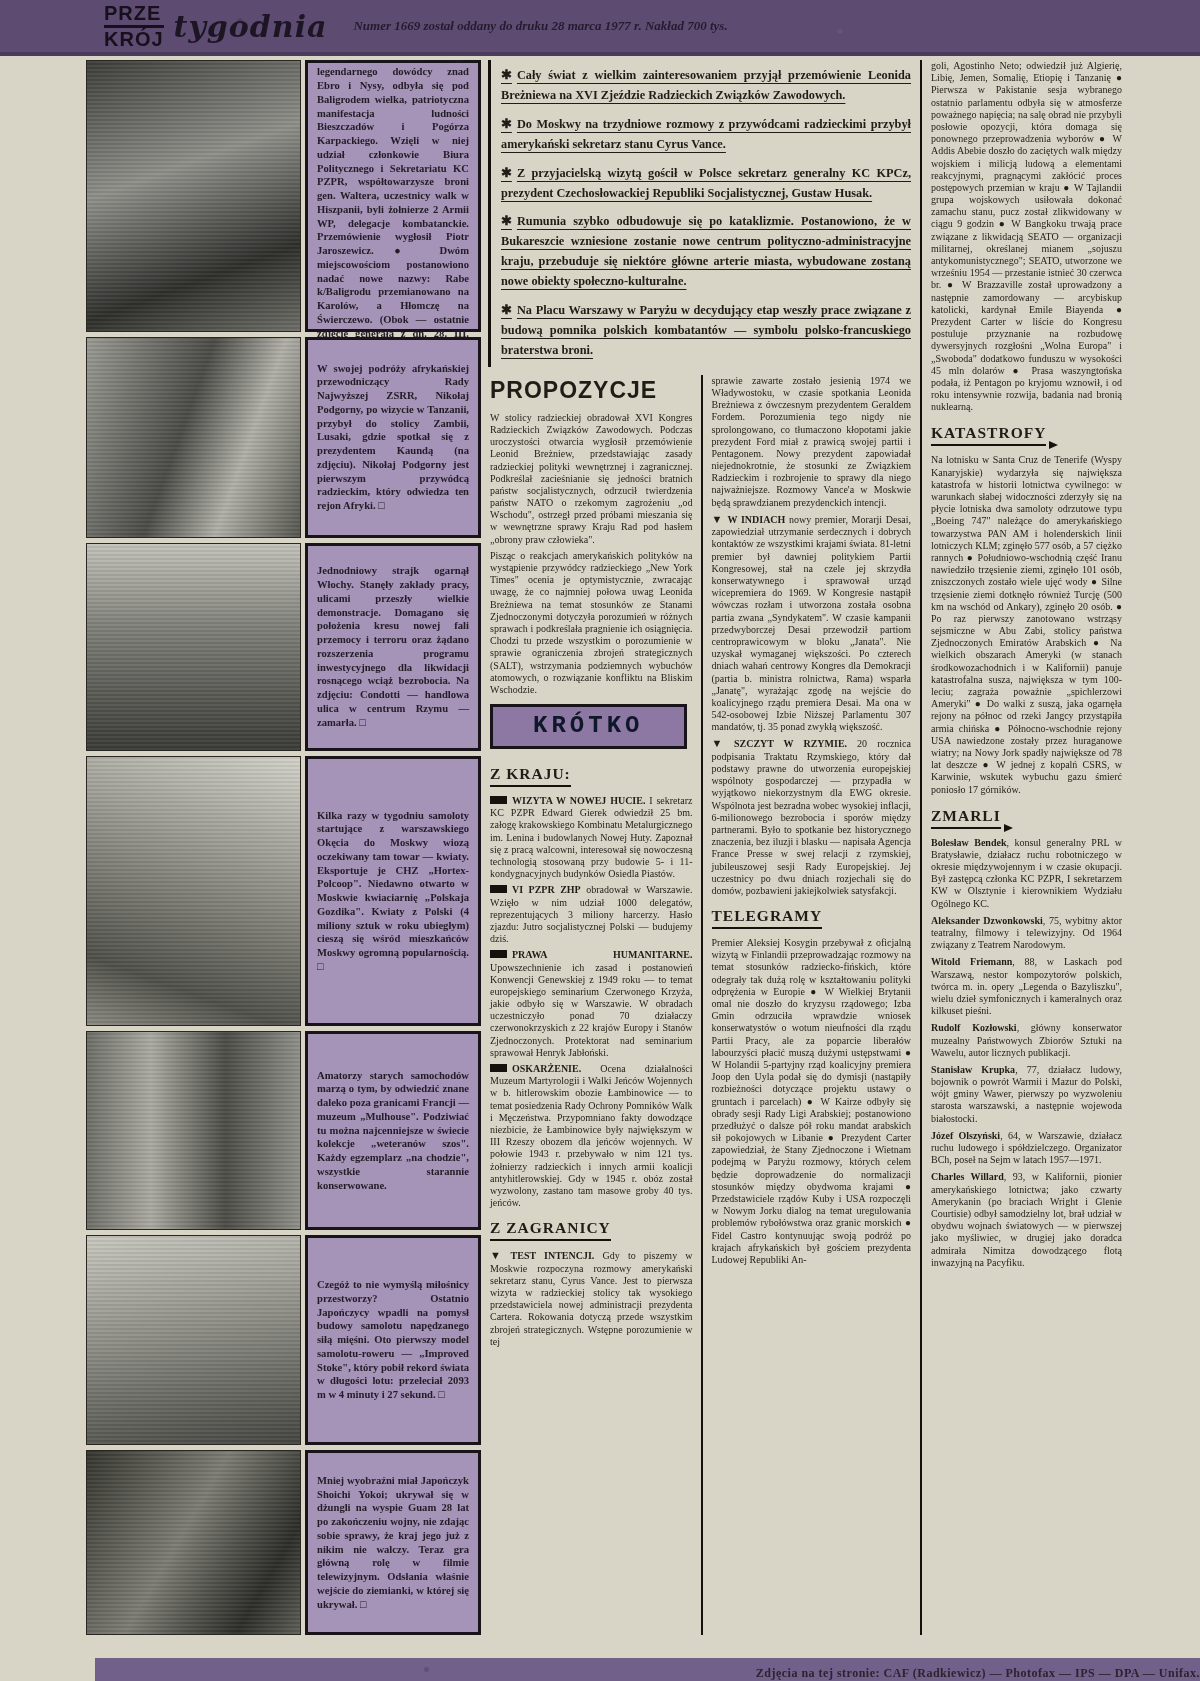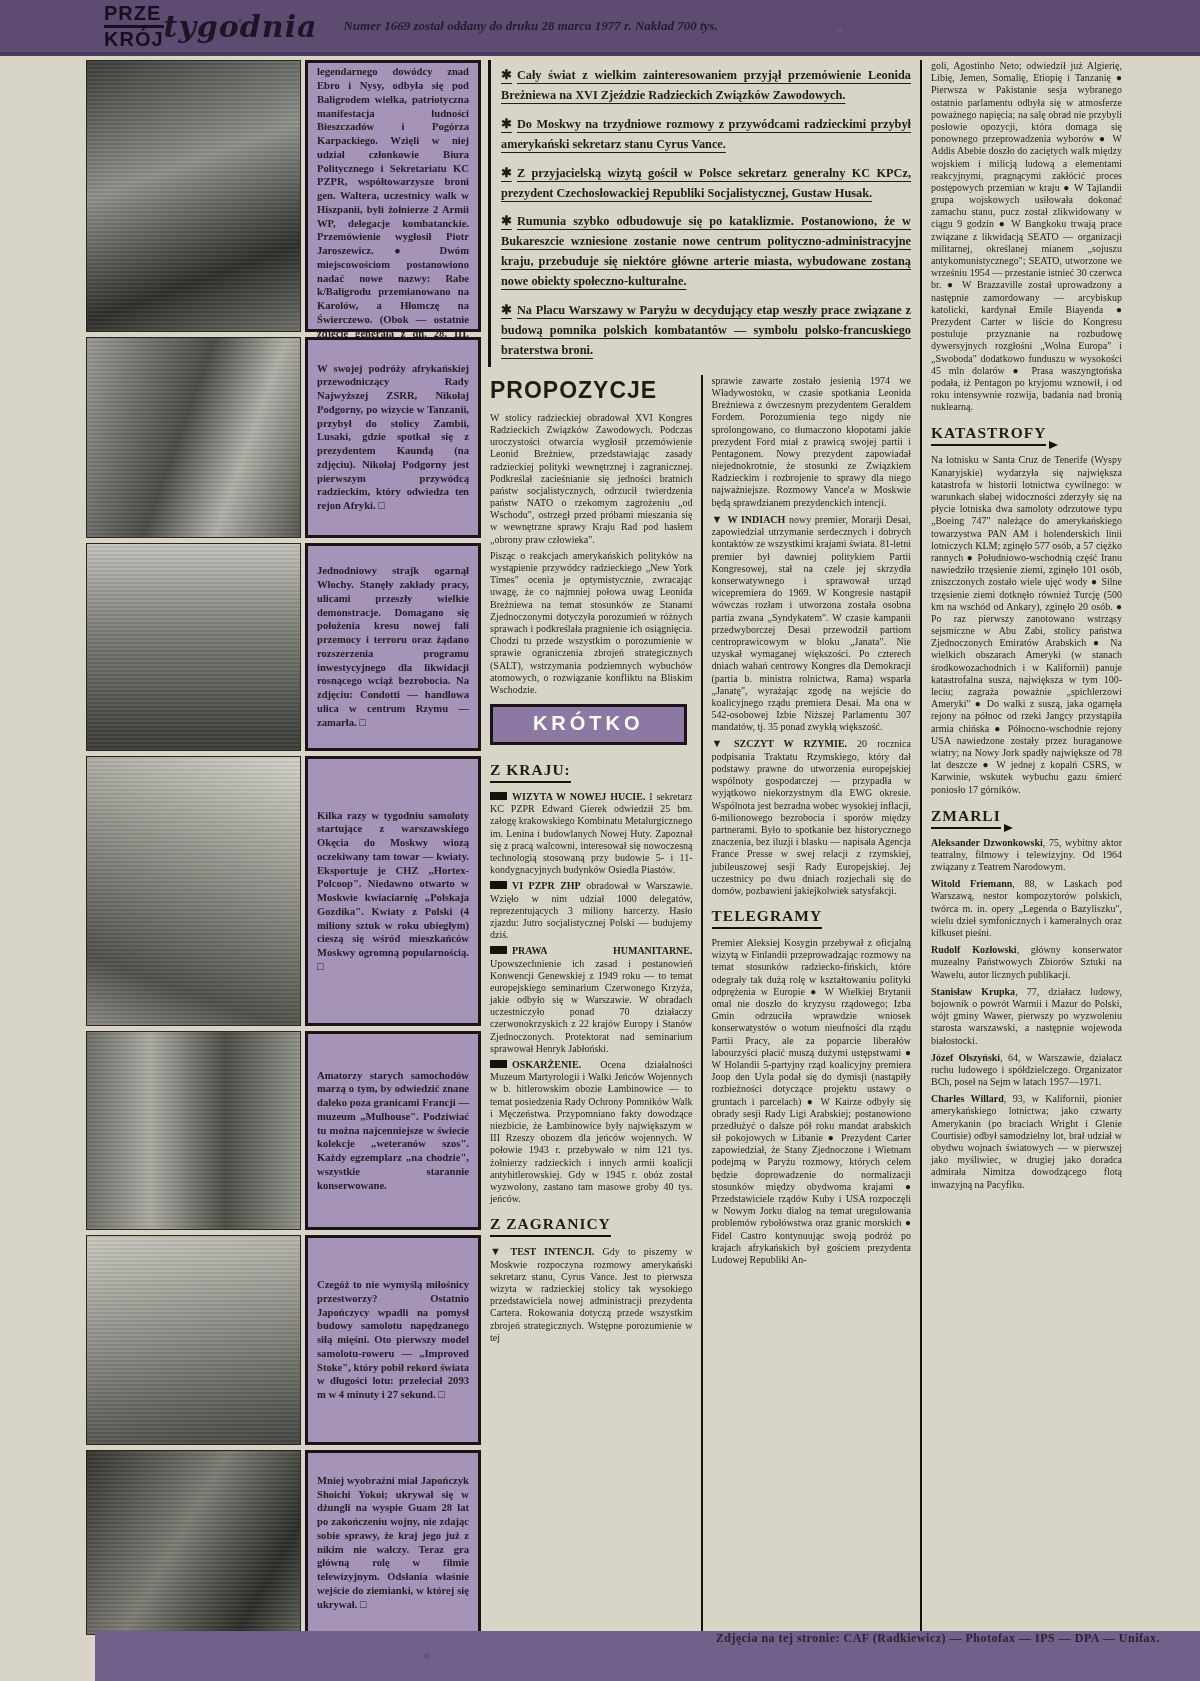--- a/index.html
+++ b/index.html
@@ -13,21 +13,21 @@
   }
   
   .masthead{
     height:56px;background:#5e4b72;
     background-image:radial-gradient(circle at 20% 40%, rgba(0,0,0,.18) 0 2px, transparent 3px),
                      radial-gradient(circle at 70% 60%, rgba(255,255,255,.05) 0 2px, transparent 3px);
     display:flex;align-items:center;gap:26px;
     padding-left:104px;box-sizing:border-box;
     border-bottom:4px solid #4a3a5b;
   }
-  .logo{display:flex;align-items:center;}
+  .logo{display:flex;align-items:center;gap:10px;}
   .logo-stack{display:flex;flex-direction:column;line-height:1;color:#16101c;font-family:"Liberation Sans","DejaVu Sans",sans-serif;font-weight:bold;}
   .logo-stack span{font-size:20px;letter-spacing:1px;}
   .logo-stack .bar{height:3px;background:#16101c;margin:1.5px 0;}
   .logo-script{font-family:"DejaVu Serif","Liberation Serif",serif;font-style:italic;font-weight:bold;font-size:30px;color:#1c1524;letter-spacing:1px;}
   .print-note{font-style:italic;font-weight:bold;font-size:13px;color:#241c2e;max-width:420px;line-height:1.3;}
   
   .content{
     position:absolute;left:86px;top:60px;right:78px;bottom:46px;
     display:flex;gap:7px;overflow:hidden;
   }
@@ -58,37 +58,37 @@
   .headline{font-weight:bold;font-size:12.3px;line-height:1.62;text-align:justify;margin:0 0 7px 0;
     text-decoration:underline;text-underline-offset:4px;text-decoration-thickness:1.4px;}
   .headline .star{font-size:13px;padding-right:5px;}
   .center-two{display:flex;flex:1;overflow:hidden;margin-top:8px;}
   .ccol{width:50%;box-sizing:border-box;padding:0 8px 0 2px;overflow:hidden;}
   .ccol.right{border-left:2px solid #15120e;padding-left:9px;padding-right:2px;}
   .ccol p{margin:0 0 4px 0;font-size:10px;line-height:1.22;text-align:justify;}
   .ccol p .lead{font-weight:bold;}
   .sect-title-sans{font-family:"Liberation Sans","DejaVu Sans",sans-serif;font-weight:bold;font-size:23px;text-align:left;letter-spacing:1px;margin:2px 0 8px 0;}
   .krotko-banner{background:#8d77a3;border:3px solid #191419;margin:8px 6px 10px 0;padding:5px 0 7px 0;text-align:center;}
-  .krotko-banner span{font-family:Liberation Sans, sans-serif;font-weight:bold;font-size:20px;letter-spacing:4px;color:#ffffff;}
+  .krotko-banner span{font-family:Liberation Mono, monospace;font-weight:bold;font-size:24px;letter-spacing:4px;color:#0f172a;}
   .sect-head{font-weight:bold;font-size:15.5px;letter-spacing:1px;display:inline-block;border-bottom:2.5px solid #15120e;padding-bottom:2px;margin:6px 16px 8px 0;}
   .sect-head-arrow{position:relative;}
   .sect-head-arrow::after{content:"";position:absolute;right:-12px;bottom:-5px;border-left:9px solid #15120e;border-top:4px solid transparent;border-bottom:4px solid transparent;}
   .marker-sq{display:inline-block;background:#15120e;width:17px;height:8px;margin-right:5px;}
   .marker-tri{font-size:11px;padding-right:4px;}
   
   .right-col{flex:1;border-left:2px solid #15120e;padding-left:9px;overflow:hidden;}
   .right-col p{margin:0 0 5px 0;font-size:10px;line-height:1.22;text-align:justify;}
   .right-col .name{font-weight:bold;}
   
   .footband{
-    position:absolute;left:95px;right:0;bottom:0;height:50px;
+    position:absolute;left:95px;right:0;bottom:0;height:23px;
     background:#70608a;
     background-image:radial-gradient(circle at 30% 50%, rgba(0,0,0,.15) 0 2px, transparent 3px);
-    display:flex;align-items:flex-start;justify-content:flex-end;
-    padding-right:40px;box-sizing:border-box;
+    display:flex;align-items:flex-end;justify-content:flex-end;
+    box-sizing:border-box;
   }
   .footband span{font-weight:bold;font-size:12px;color:#2b2430;letter-spacing:.5px;}
 </style>
 </head>
 <body>
 
 <div class="masthead">
   <div class="logo">
     <div class="logo-stack">
       <span>PRZE</span>
@@ -179,20 +179,21 @@
         <p>Premier Aleksiej Kosygin przebywał z oficjalną wizytą w Finlandii przeprowadzając rozmowy na temat stosunków radziecko-fińskich, które odegrały tak dużą rolę w kształtowaniu polityki odprężenia w Europie ● W Wielkiej Brytanii omal nie doszło do kryzysu rządowego; Izba Gmin odrzuciła wprawdzie wniosek konserwatystów o wotum nieufności dla rządu Partii Pracy, ale za poparcie liberałów labourzyści płacić muszą dużymi ustępstwami ● W Holandii 5-partyjny rząd koalicyjny premiera Joop den Uyla podał się do dymisji (nastąpiły rozbieżności dotyczące projektu ustawy o gruntach i parcelach) ● W Kairze odbyły się obrady sesji Rady Ligi Arabskiej; postanowiono przedłużyć o dalsze pół roku mandat arabskich sił pokojowych w Libanie ● Prezydent Carter zapowiedział, że Stany Zjednoczone i Wietnam podejmą w Paryżu rozmowy, których celem będzie doprowadzenie do normalizacji stosunków między obydwoma krajami ● Przedstawiciele rządów Kuby i USA rozpoczęli w Nowym Jorku dialog na temat uregulowania problemów rybołówstwa oraz granic morskich ● Fidel Castro kontynuując swoją podróż po krajach afrykańskich był gościem prezydenta Ludowej Republiki An-</p>
       </div>
     </div>
   </div>
 
   <div class="right-col">
     <p>goli, Agostinho Neto; odwiedził już Algierię, Libię, Jemen, Somalię, Etiopię i Tanzanię ● Pierwsza w Pakistanie sesja wybranego ostatnio parlamentu odbyła się w atmosferze poważnego napięcia; na salę obrad nie przybyli posłowie opozycji, która domaga się ponownego przeprowadzenia wyborów ● W Addis Abebie doszło do zaciętych walk między wojskiem i milicją ludową a elementami reakcyjnymi, pragnącymi zakłócić proces postępowych przemian w kraju ● W Tajlandii grupa wojskowych usiłowała dokonać zamachu stanu, pucz został zlikwidowany w ciągu 9 godzin ● W Bangkoku trwają prace związane z likwidacją SEATO — organizacji militarnej, określanej mianem „sojuszu antykomunistycznego"; SEATO, utworzone we wrześniu 1954 — przestanie istnieć 30 czerwca br. ● W Brazzaville został uprowadzony a następnie zamordowany — arcybiskup katolicki, kardynał Emile Biayenda ● Prezydent Carter w liście do Kongresu postuluje przyznanie na rozbudowę dywersyjnych rozgłośni „Wolna Europa" i „Swoboda" dodatkowo funduszu w wysokości 45 mln dolarów ● Prasa waszyngtońska podała, iż Pentagon po kryjomu wznowił, i od roku intensywnie rozwija, badania nad bronią nuklearną.</p>
     <div><span class="sect-head sect-head-arrow">KATASTROFY</span></div>
     <p>Na lotnisku w Santa Cruz de Tenerife (Wyspy Kanaryjskie) wydarzyła się największa katastrofa w historii lotnictwa cywilnego: w warunkach słabej widoczności zderzyły się na płycie lotniska dwa samoloty odrzutowe typu „Boeing 747" należące do amerykańskiego towarzystwa PAN AM i holenderskich linii lotniczych KLM; zginęło 577 osób, a 57 ciężko rannych ● Południowo-wschodnią część Iranu nawiedziło trzęsienie ziemi, zginęło 101 osób, zniszczonych zostało wiele ujęć wody ● Silne trzęsienie ziemi dotknęło również Turcję (500 km na wschód od Ankary), zginęło 20 osób. ● Po raz pierwszy zanotowano wstrząsy sejsmiczne w Abu Zabi, stolicy państwa Zjednoczonych Emiratów Arabskich ● Na wielkich obszarach Ameryki (w stanach środkowozachodnich i w Kalifornii) panuje katastrofalna susza, największa w tym 100-leciu; zagraża poważnie „spichlerzowi Ameryki" ● Do walki z suszą, jaka ogarnęła rejony na północ od rzeki Jangcy przystąpiła armia chińska ● Północno-wschodnie rejony USA nawiedzone zostały przez huraganowe wiatry; na Nowy Jork spadły największe od 78 lat deszcze ● W jednej z kopalń CSRS, w Karwinie, wskutek wybuchu gazu śmierć poniosło 17 górników.</p>
     <div><span class="sect-head sect-head-arrow">ZMARLI</span></div>
+    <p><span class="name">Bolesław Bendek</span><span>, konsul generalny PRL w Bratysławie, działacz ruchu robotniczego w okresie międzywojennym i w czasie okupacji. Był zastępcą członka KC PZPR, I sekretarzem KW w Olsztynie i kierownikiem Wydziału Ogólnego KC.</span></p>
     <p><span class="name">Aleksander Dzwonkowski</span><span>, 75, wybitny aktor teatralny, filmowy i telewizyjny. Od 1964 związany z Teatrem Narodowym.</span></p>
     <p><span class="name">Witold Friemann</span><span>, 88, w Laskach pod Warszawą, nestor kompozytorów polskich, twórca m. in. opery „Legenda o Bazyliszku", wielu dzieł symfonicznych i kameralnych oraz kilkuset pieśni.</span></p>
     <p><span class="name">Rudolf Kozłowski</span><span>, główny konserwator muzealny Państwowych Zbiorów Sztuki na Wawelu, autor licznych publikacji.</span></p>
     <p><span class="name">Stanisław Krupka</span><span>, 77, działacz ludowy, bojownik o powrót Warmii i Mazur do Polski, wójt gminy Wawer, pierwszy po wyzwoleniu starosta warszawski, a następnie wojewoda białostocki.</span></p>
     <p><span class="name">Józef Olszyński</span><span>, 64, w Warszawie, działacz ruchu ludowego i spółdzielczego. Organizator BCh, poseł na Sejm w latach 1957—1971.</span></p>
     <p><span class="name">Charles Willard</span><span>, 93, w Kalifornii, pionier amerykańskiego lotnictwa; jako czwarty Amerykanin (po braciach Wright i Glenie Courtisie) odbył samodzielny lot, brał udział w obydwu wojnach światowych — w pierwszej jako myśliwiec, w drugiej jako doradca admirała Nimitza dowodzącego flotą inwazyjną na Pacyfiku.</span></p>
   </div>
 </div>
 
 <div class="footband">

